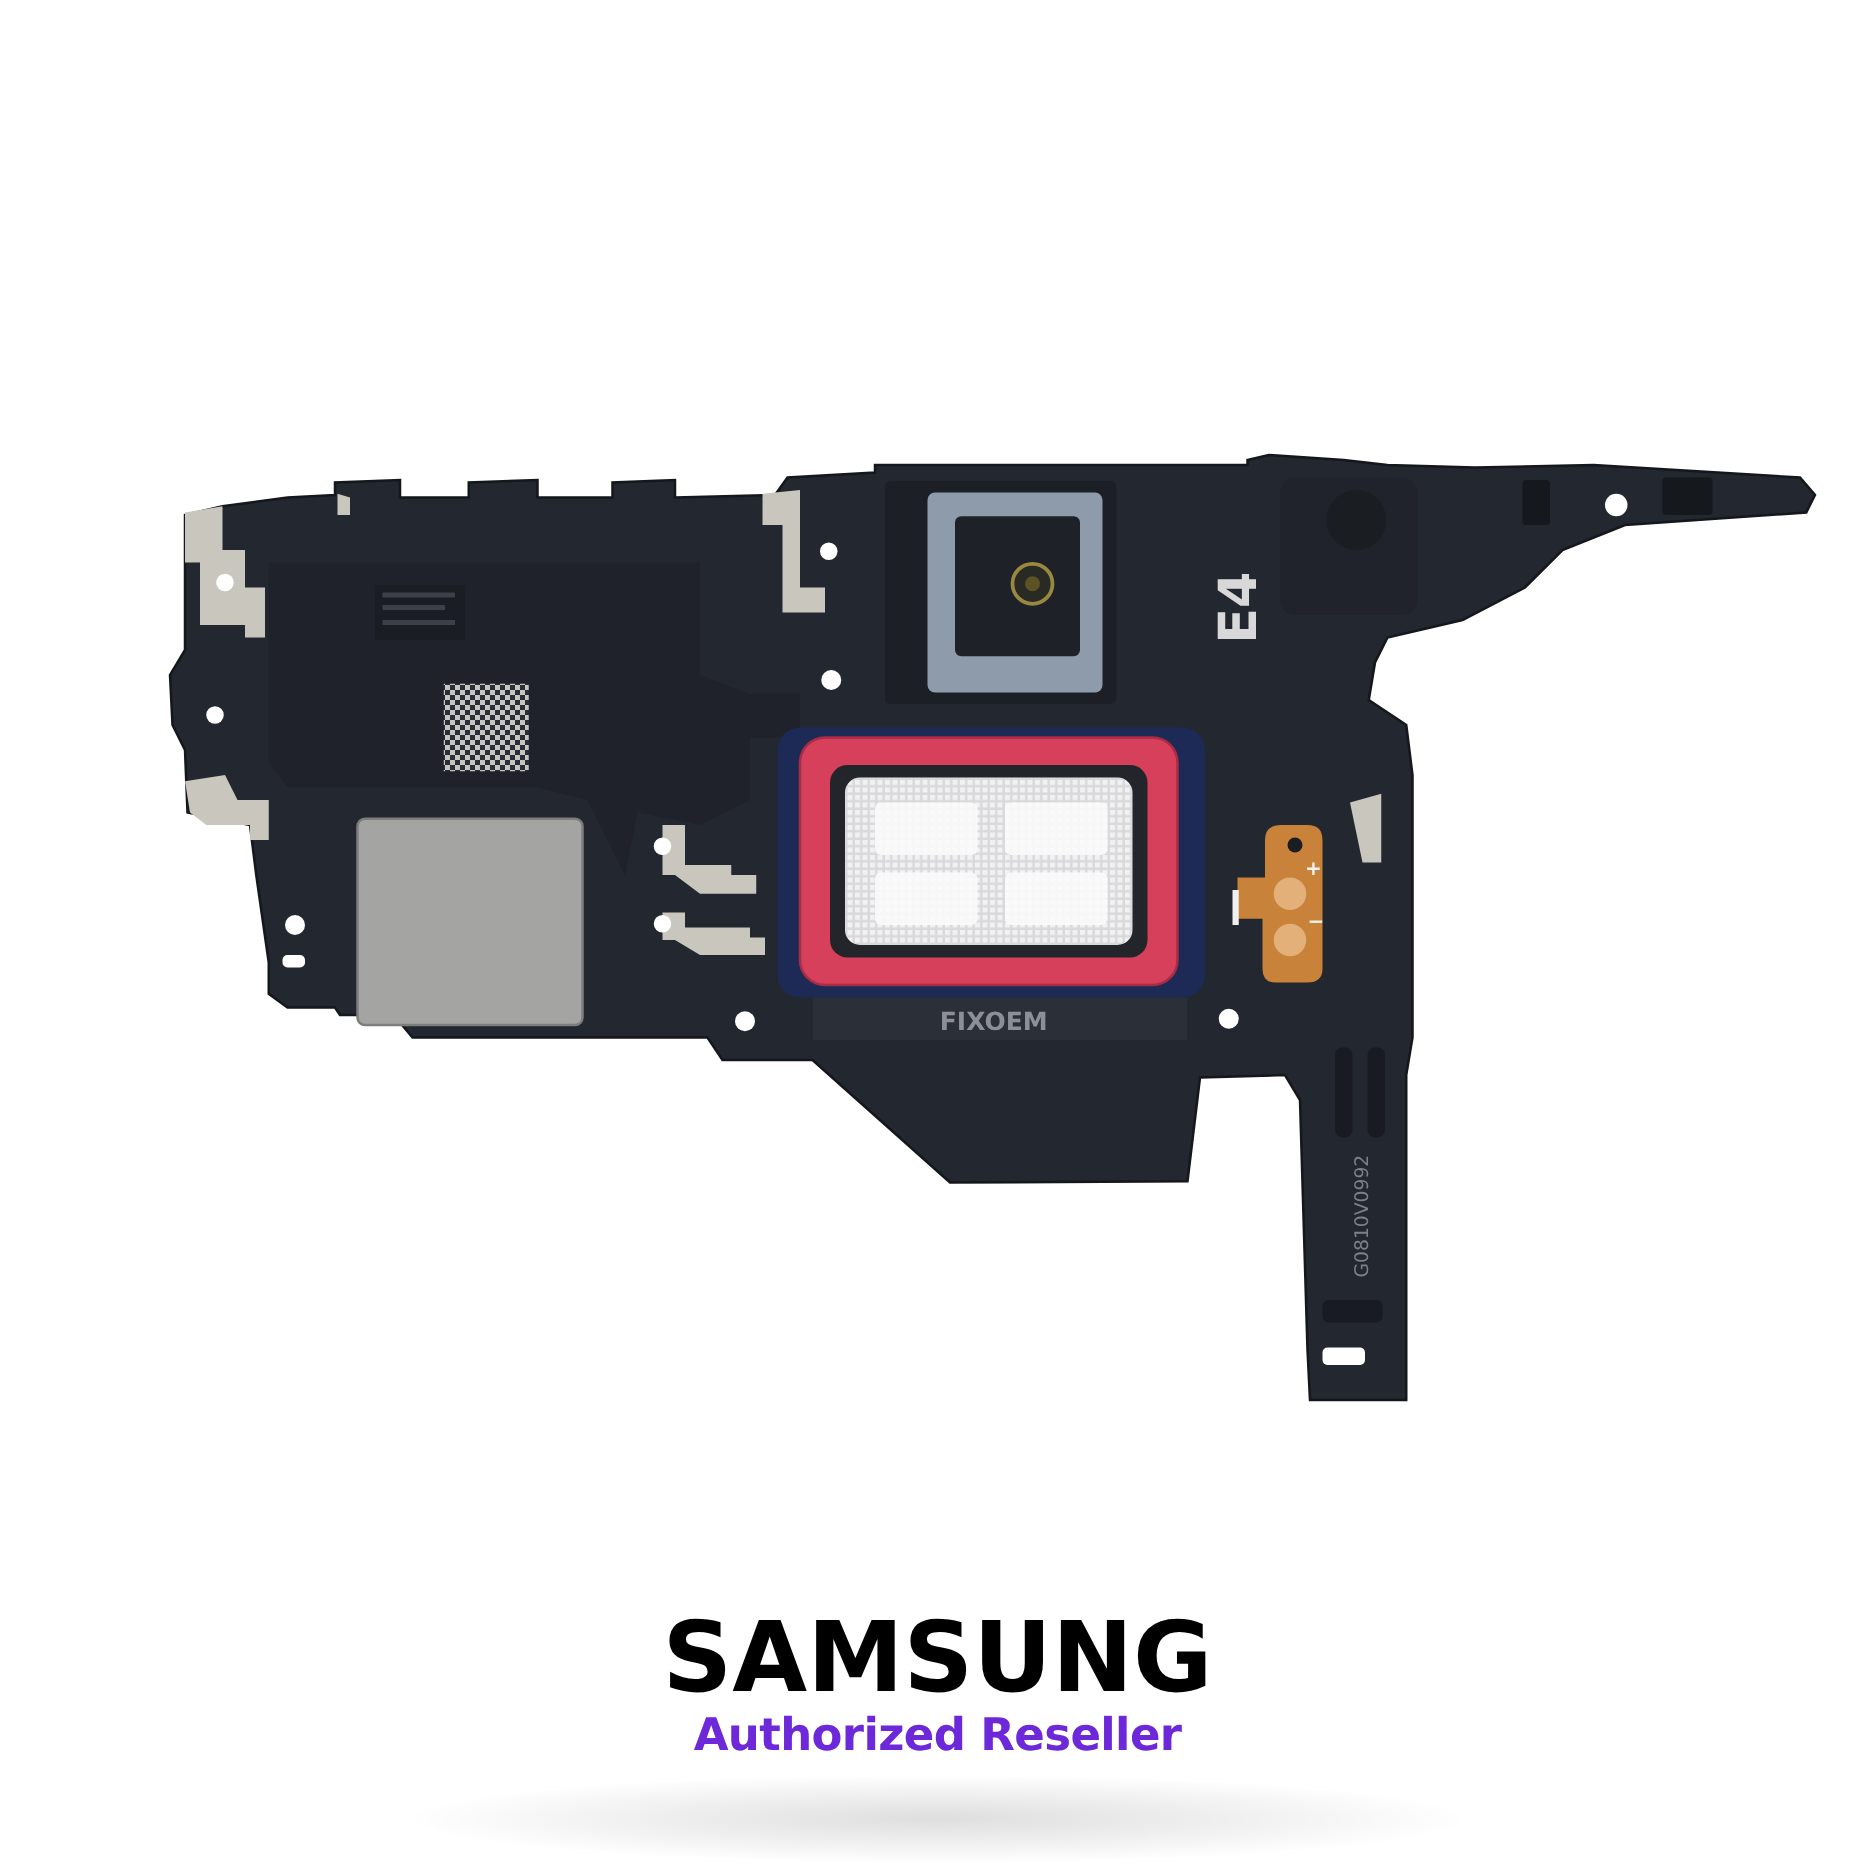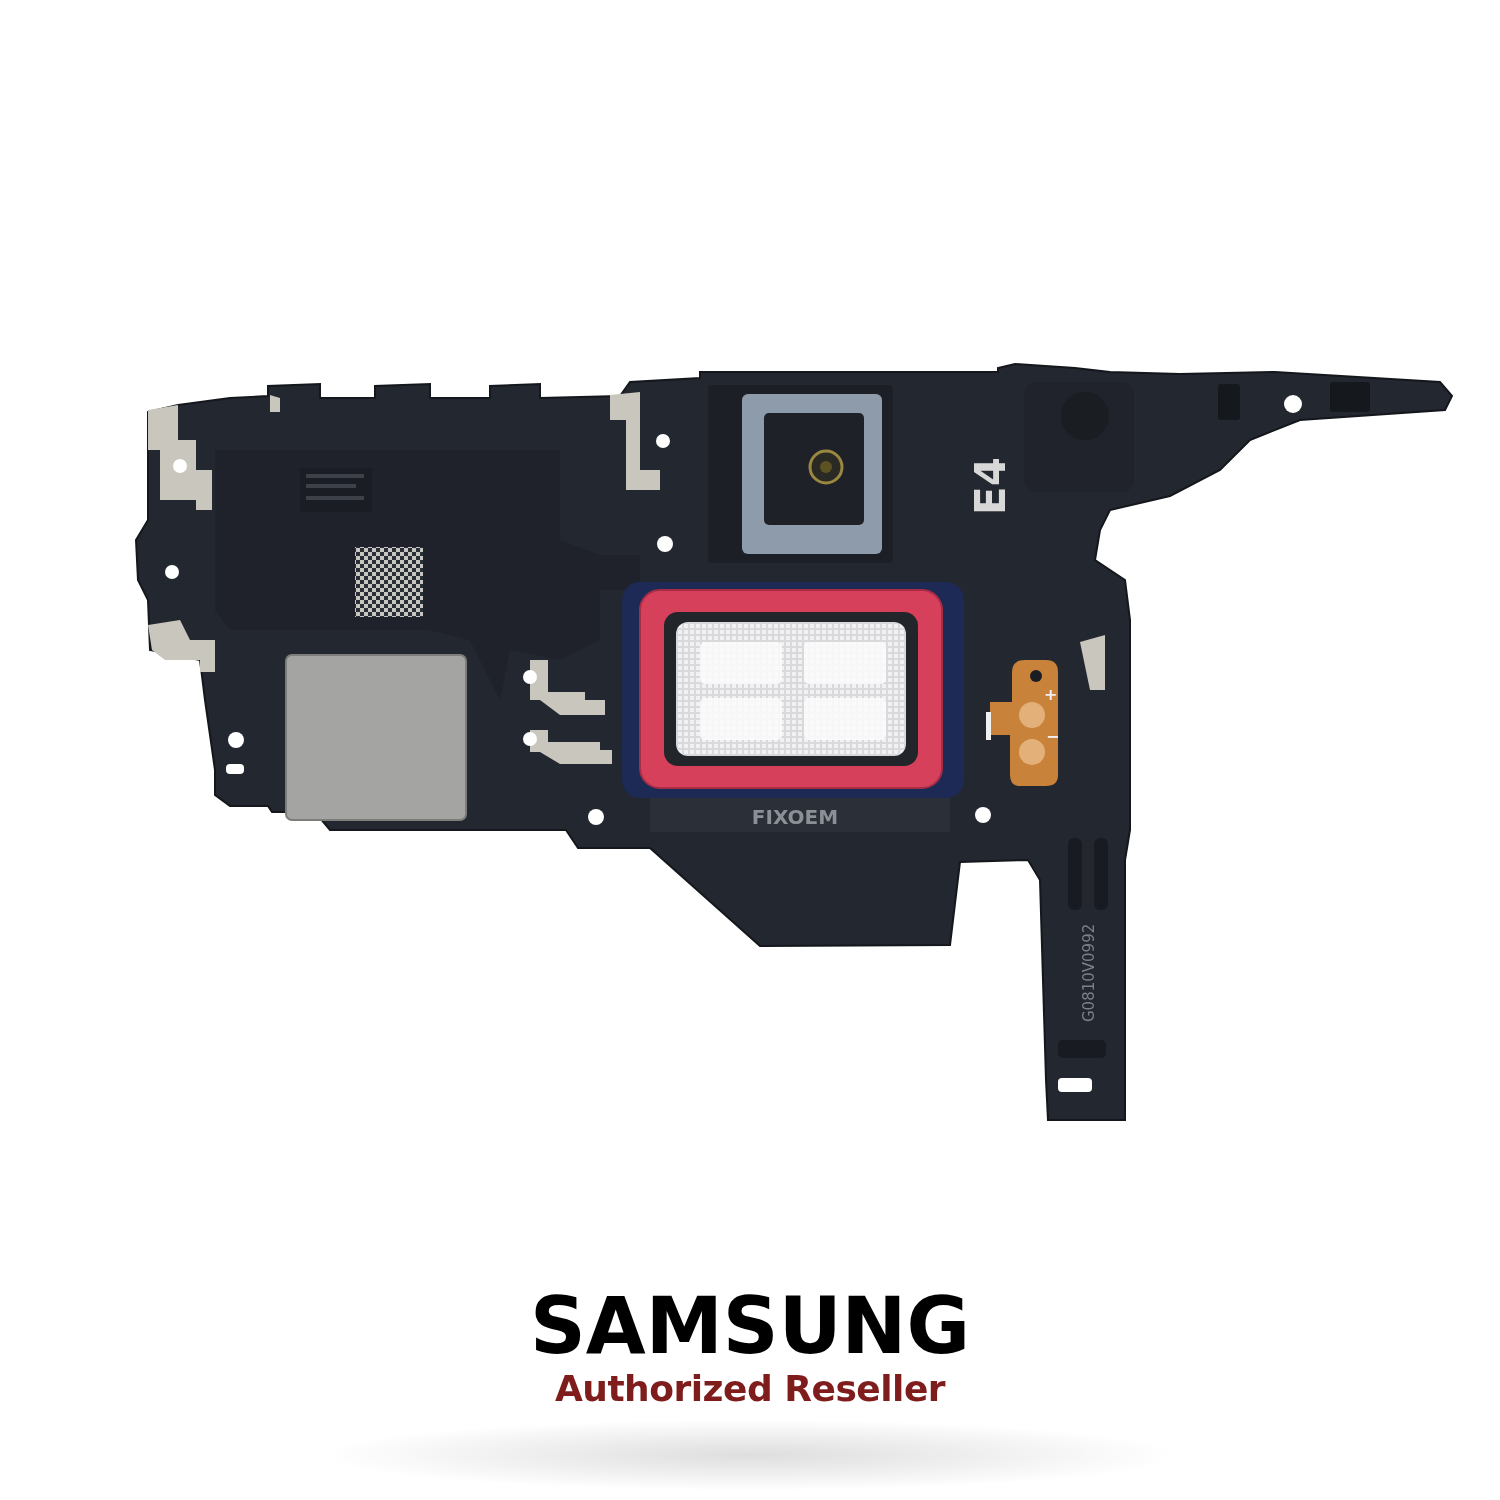--- a/index.html
+++ b/index.html
@@ -1,19 +1,19 @@
 <!DOCTYPE html>
 <html><head>
 <meta charset="utf-8">
 <style>
   html,body{margin:0;padding:0;background:#ffffff;}
   body{width:1500px;height:1500px;position:relative;overflow:hidden;font-family:"Liberation Sans",sans-serif;}
   #stage{position:absolute;left:0;top:0;width:1500px;height:1500px;}
   .brand-wordmark{position:absolute;left:527px;top:1289px;width:446px;height:72px;}
-  .brand-tagline{position:absolute;left:0;top:1368px;width:1500px;text-align:center;font-family:"DejaVu Sans",sans-serif;font-size:36px;font-weight:bold;color:#7f1d1d;letter-spacing:-0.5px;}
+  .brand-tagline{position:absolute;left:0;top:1368px;width:1500px;text-align:center;font-family:"DejaVu Sans",sans-serif;font-size:36px;font-weight:bold;color:#6d28d9;letter-spacing:-0.5px;}
   .brand-shadow{position:absolute;left:330px;top:1420px;width:840px;height:70px;border-radius:50%;
     background:radial-gradient(ellipse at center, rgba(0,0,0,0.13) 0%, rgba(0,0,0,0.05) 45%, rgba(0,0,0,0) 72%);}
 </style>
 </head>
 <body>
 
 <div id="stage">
   <svg width="1500" height="1500" viewBox="0 0 1500 1500">
     <defs>
       <pattern id="mesh" width="6" height="6" patternUnits="userSpaceOnUse">

